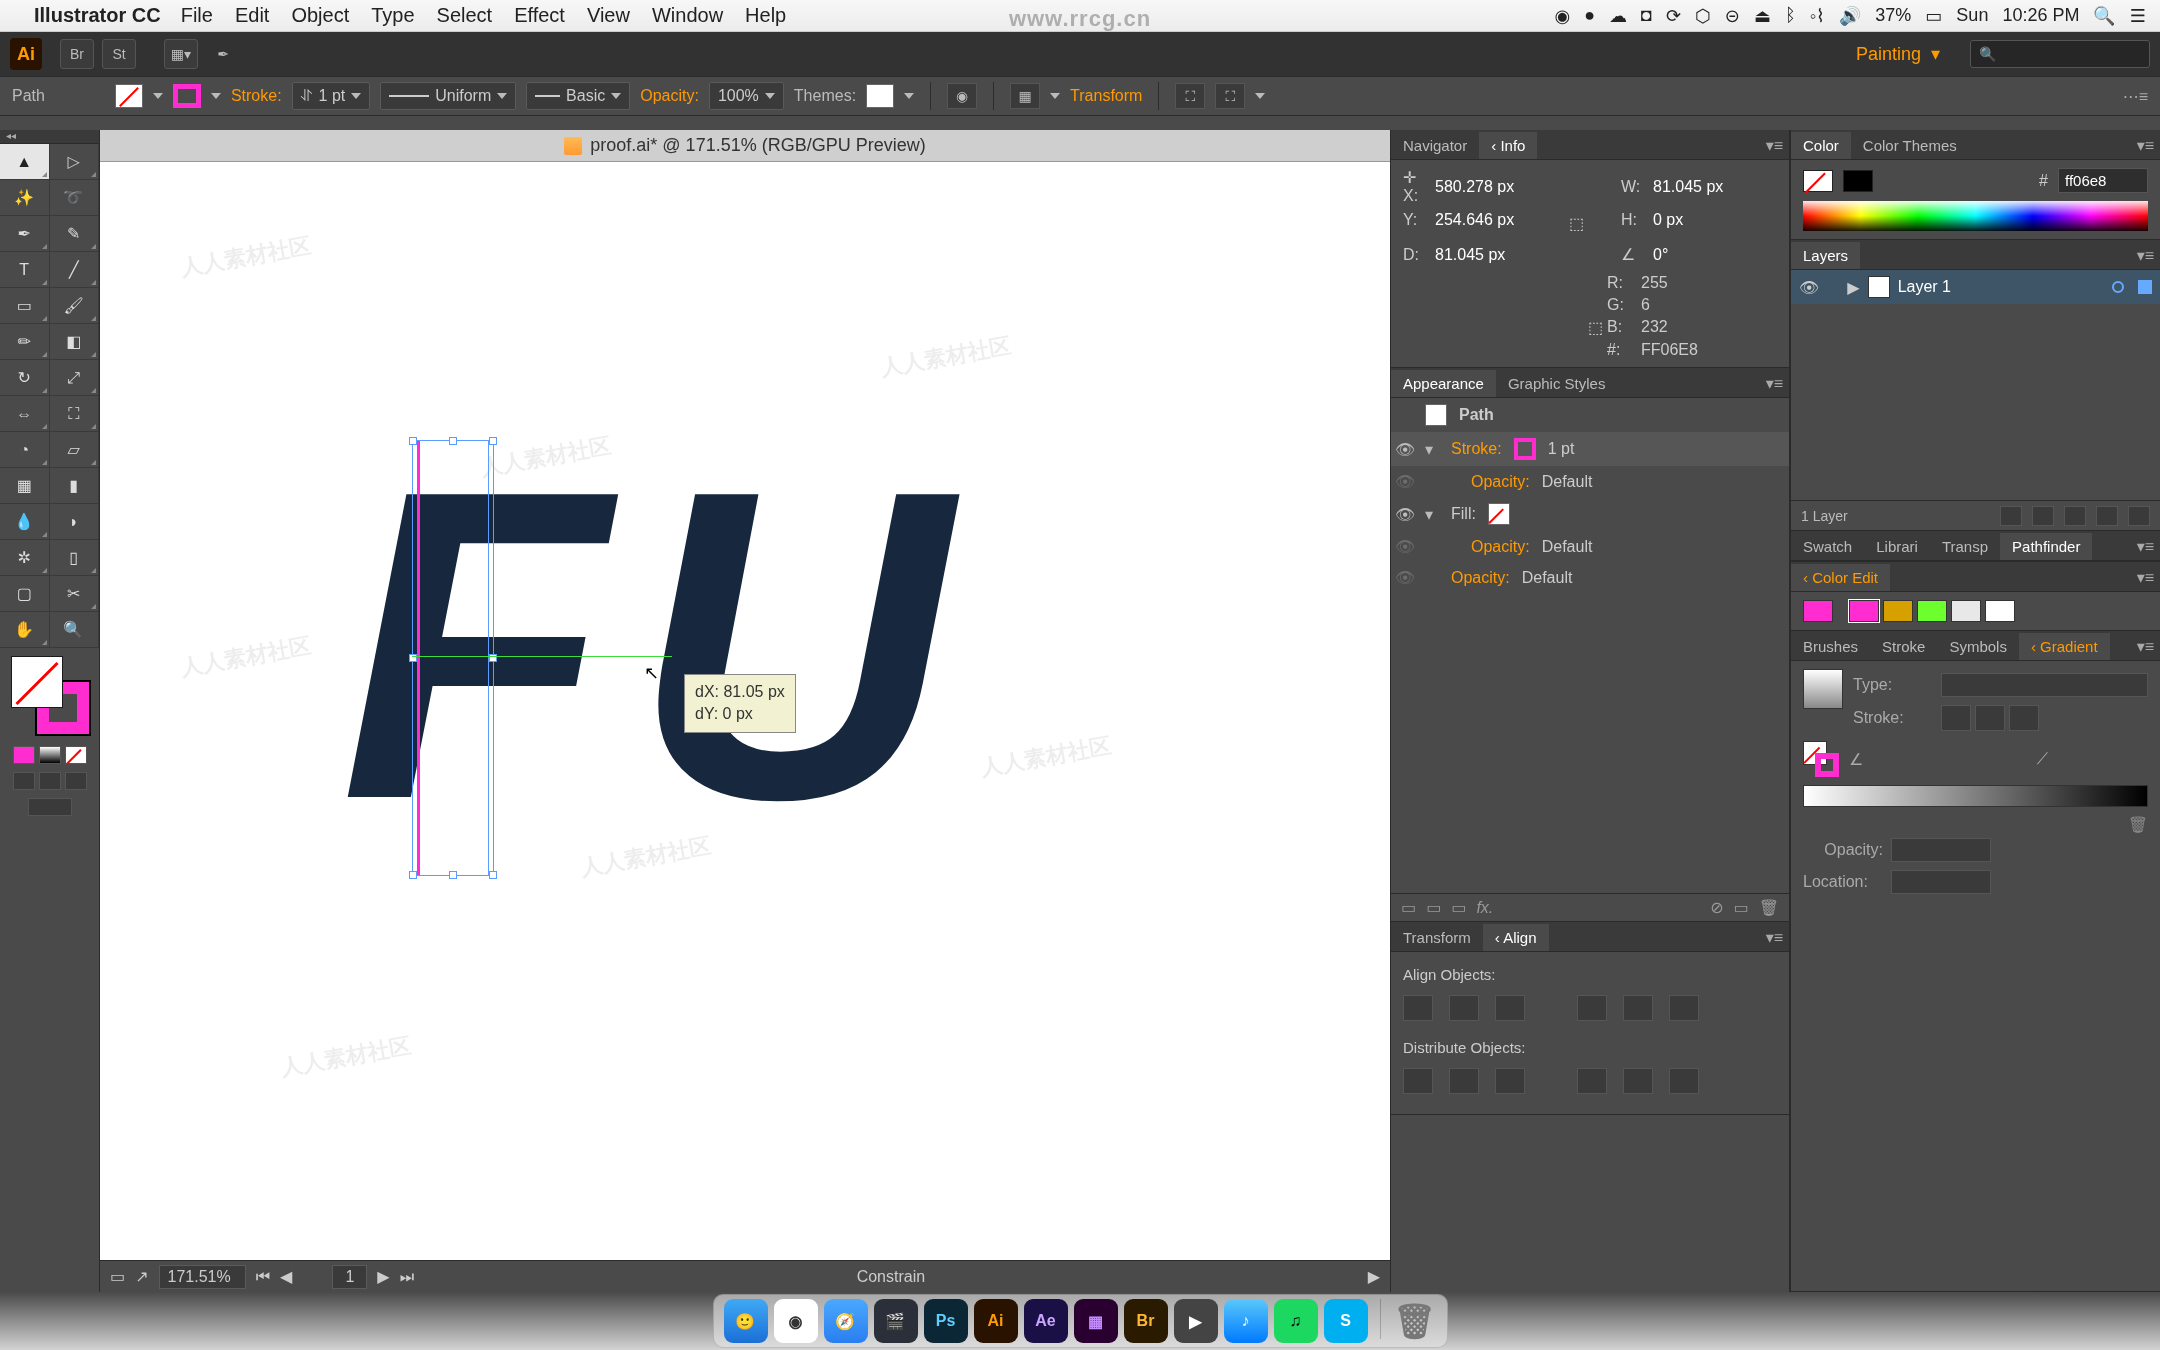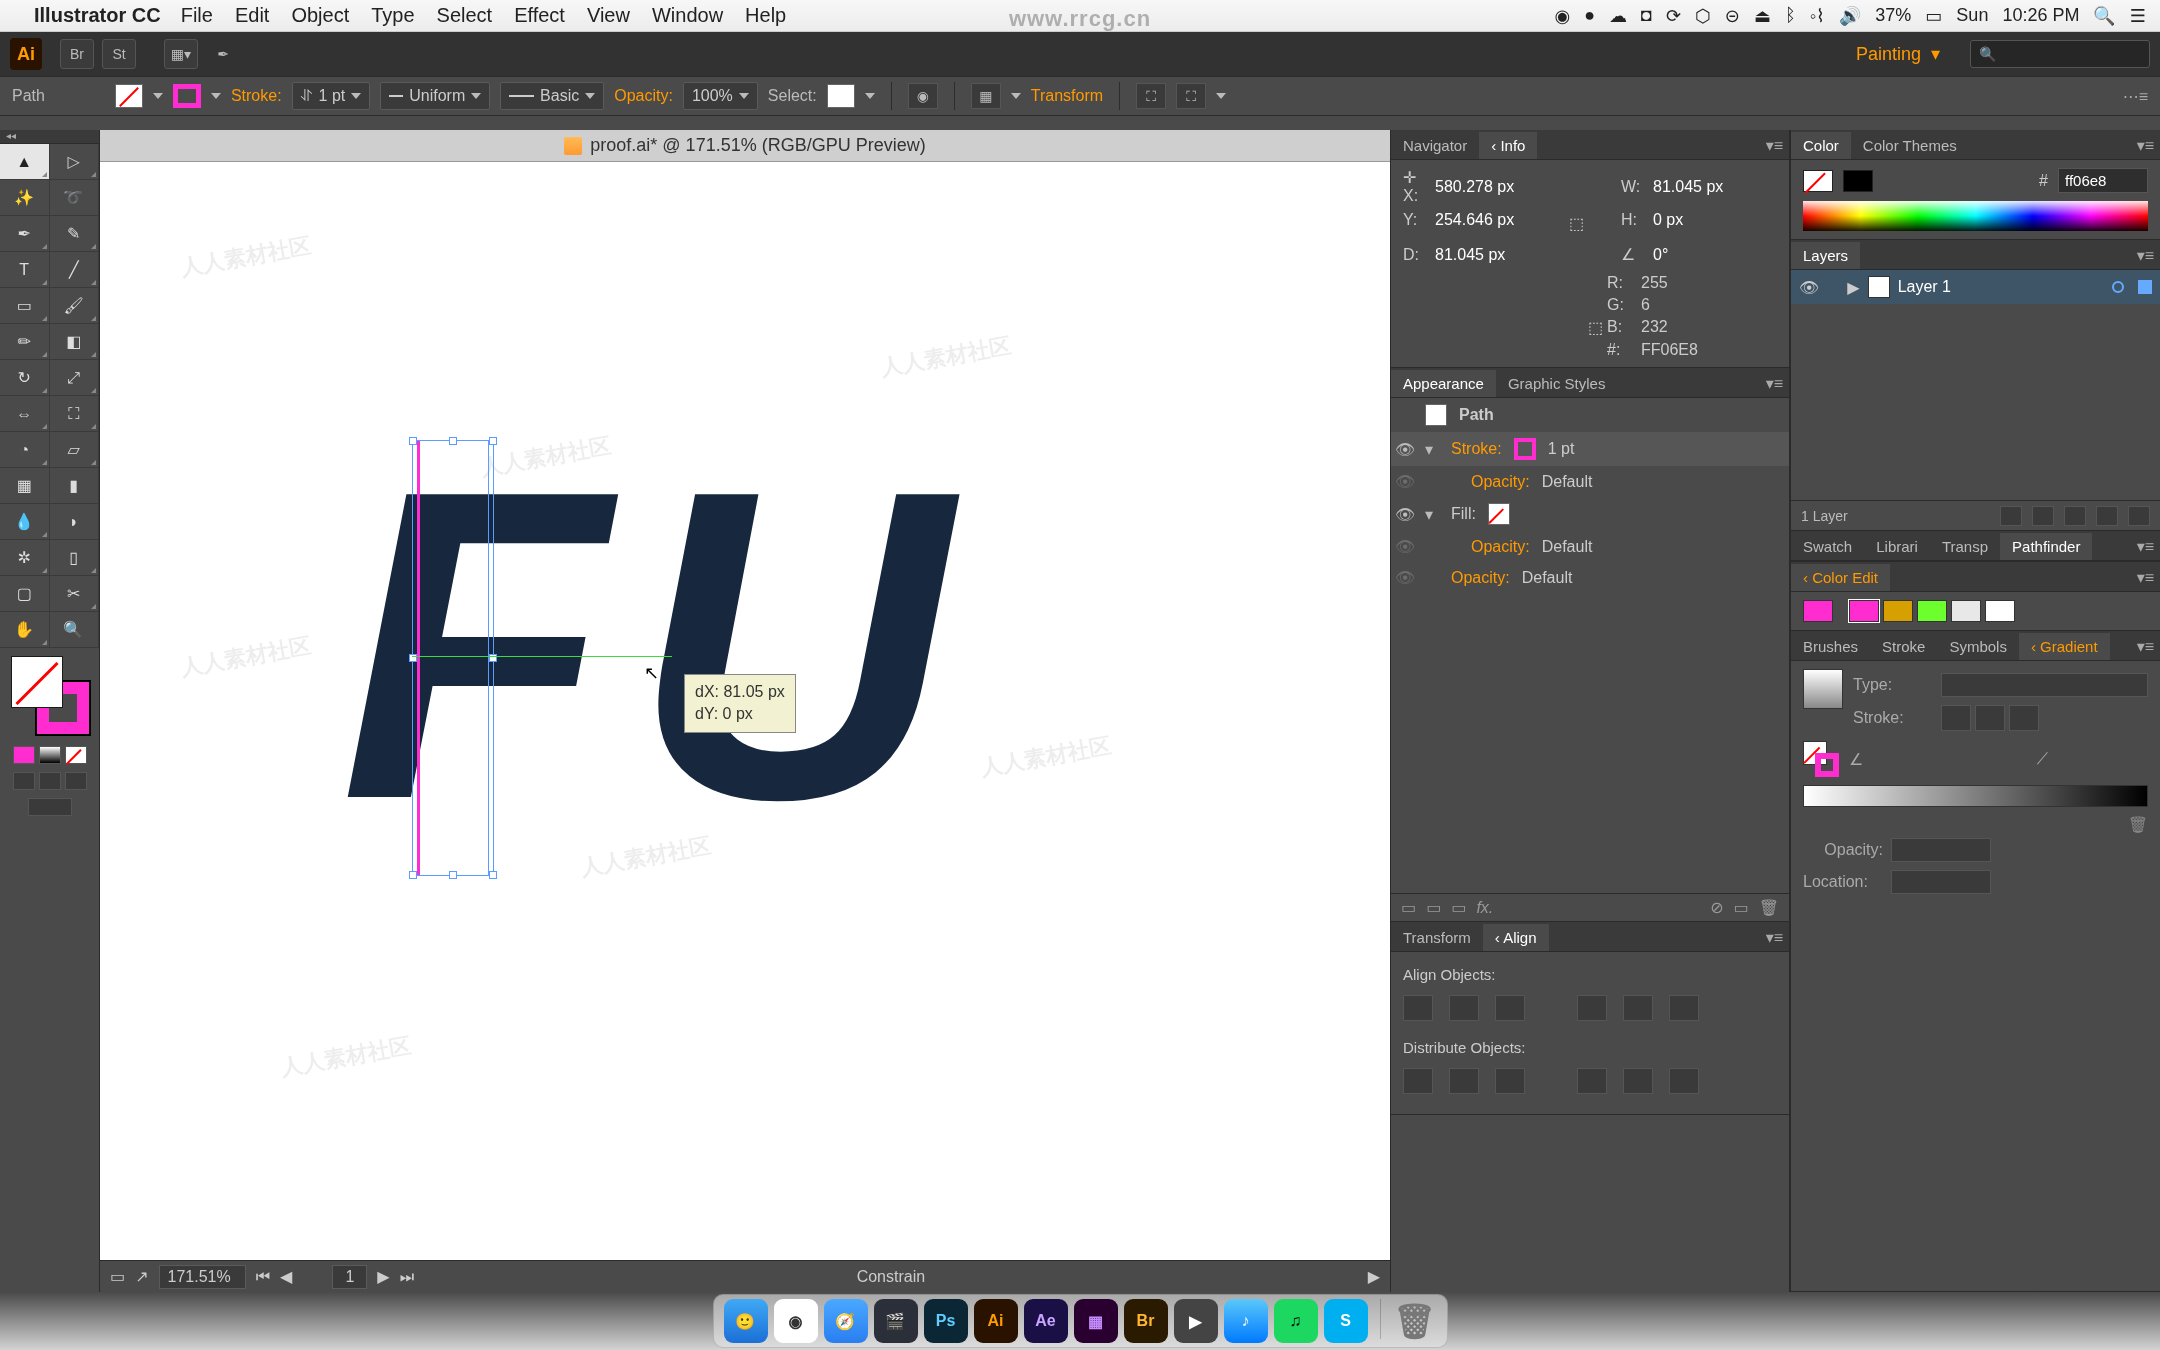--- a/index.html
+++ b/index.html
@@ -189,36 +189,36 @@
   <div class="swatch none"></div>
     <span class="chev"></span>
   <div class="swatch pink" style="border:5px solid #ff2dd0;background:#4a4a4a"></div>
     <span class="chev"></span>
   <span class="label accent">Stroke:</span>
   <div class="dropdown">
     <span>⥯</span>
     <span>1 pt</span>
       <span class="chev"></span>
   </div>
-  <div class="dropdown" style="width:110px;">
+  <div class="dropdown" style="width:136px;">
     <span style="width:70px;border-top:2px solid #ccc"></span>
     <span>Uniform</span>
       <span class="chev"></span>
   </div>
   <div class="dropdown" style="width:104px;justify-content:center">
     <span style="width:60px;border-top:2px solid #ccc"></span>
     <span>Basic</span>
       <span class="chev"></span>
   </div>
   <span class="label accent">Opacity:</span>
   <div class="dropdown">
       <span>100%</span>
       <span class="chev"></span>
     </div>
-  <span class="label">Select:</span>
+  <span class="label">Themes:</span>
   <div class="swatch" style="background:#fff"></div>
     <span class="chev"></span>
   <div class="sep"></div>
   <div class="icon-btn">◉</div>
   <div class="sep"></div>
   <div class="icon-btn">▦</div>
     <span class="chev"></span>
   <span class="label accent">Transform</span>
   <div class="sep"></div>
   <div class="icon-btn">⛶</div>

